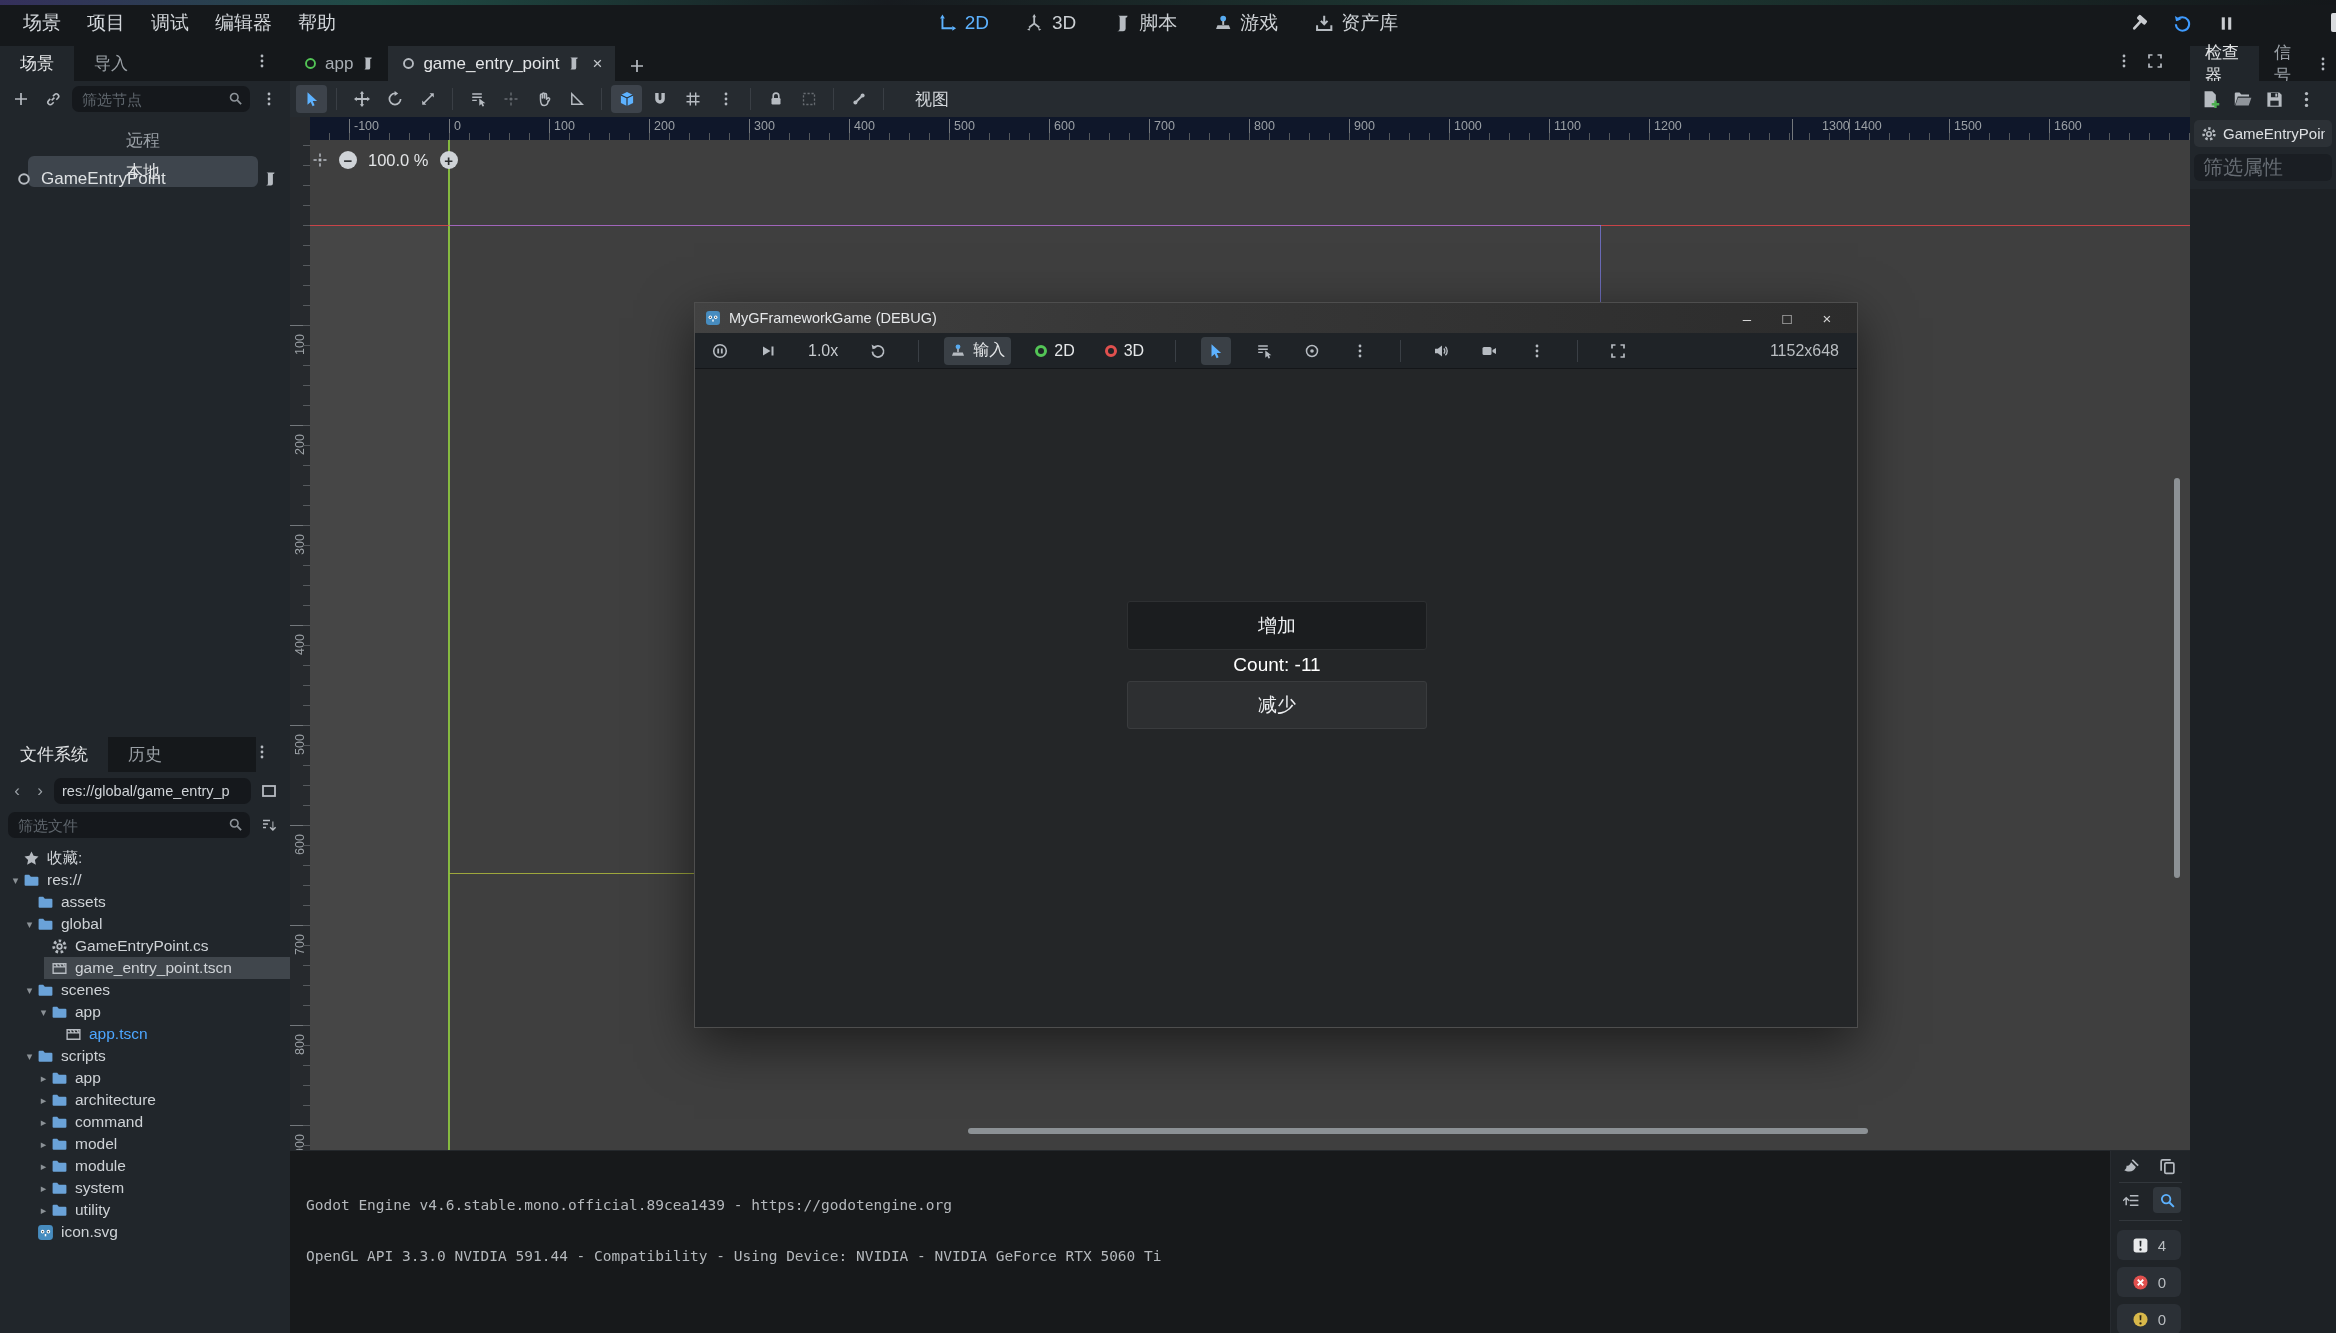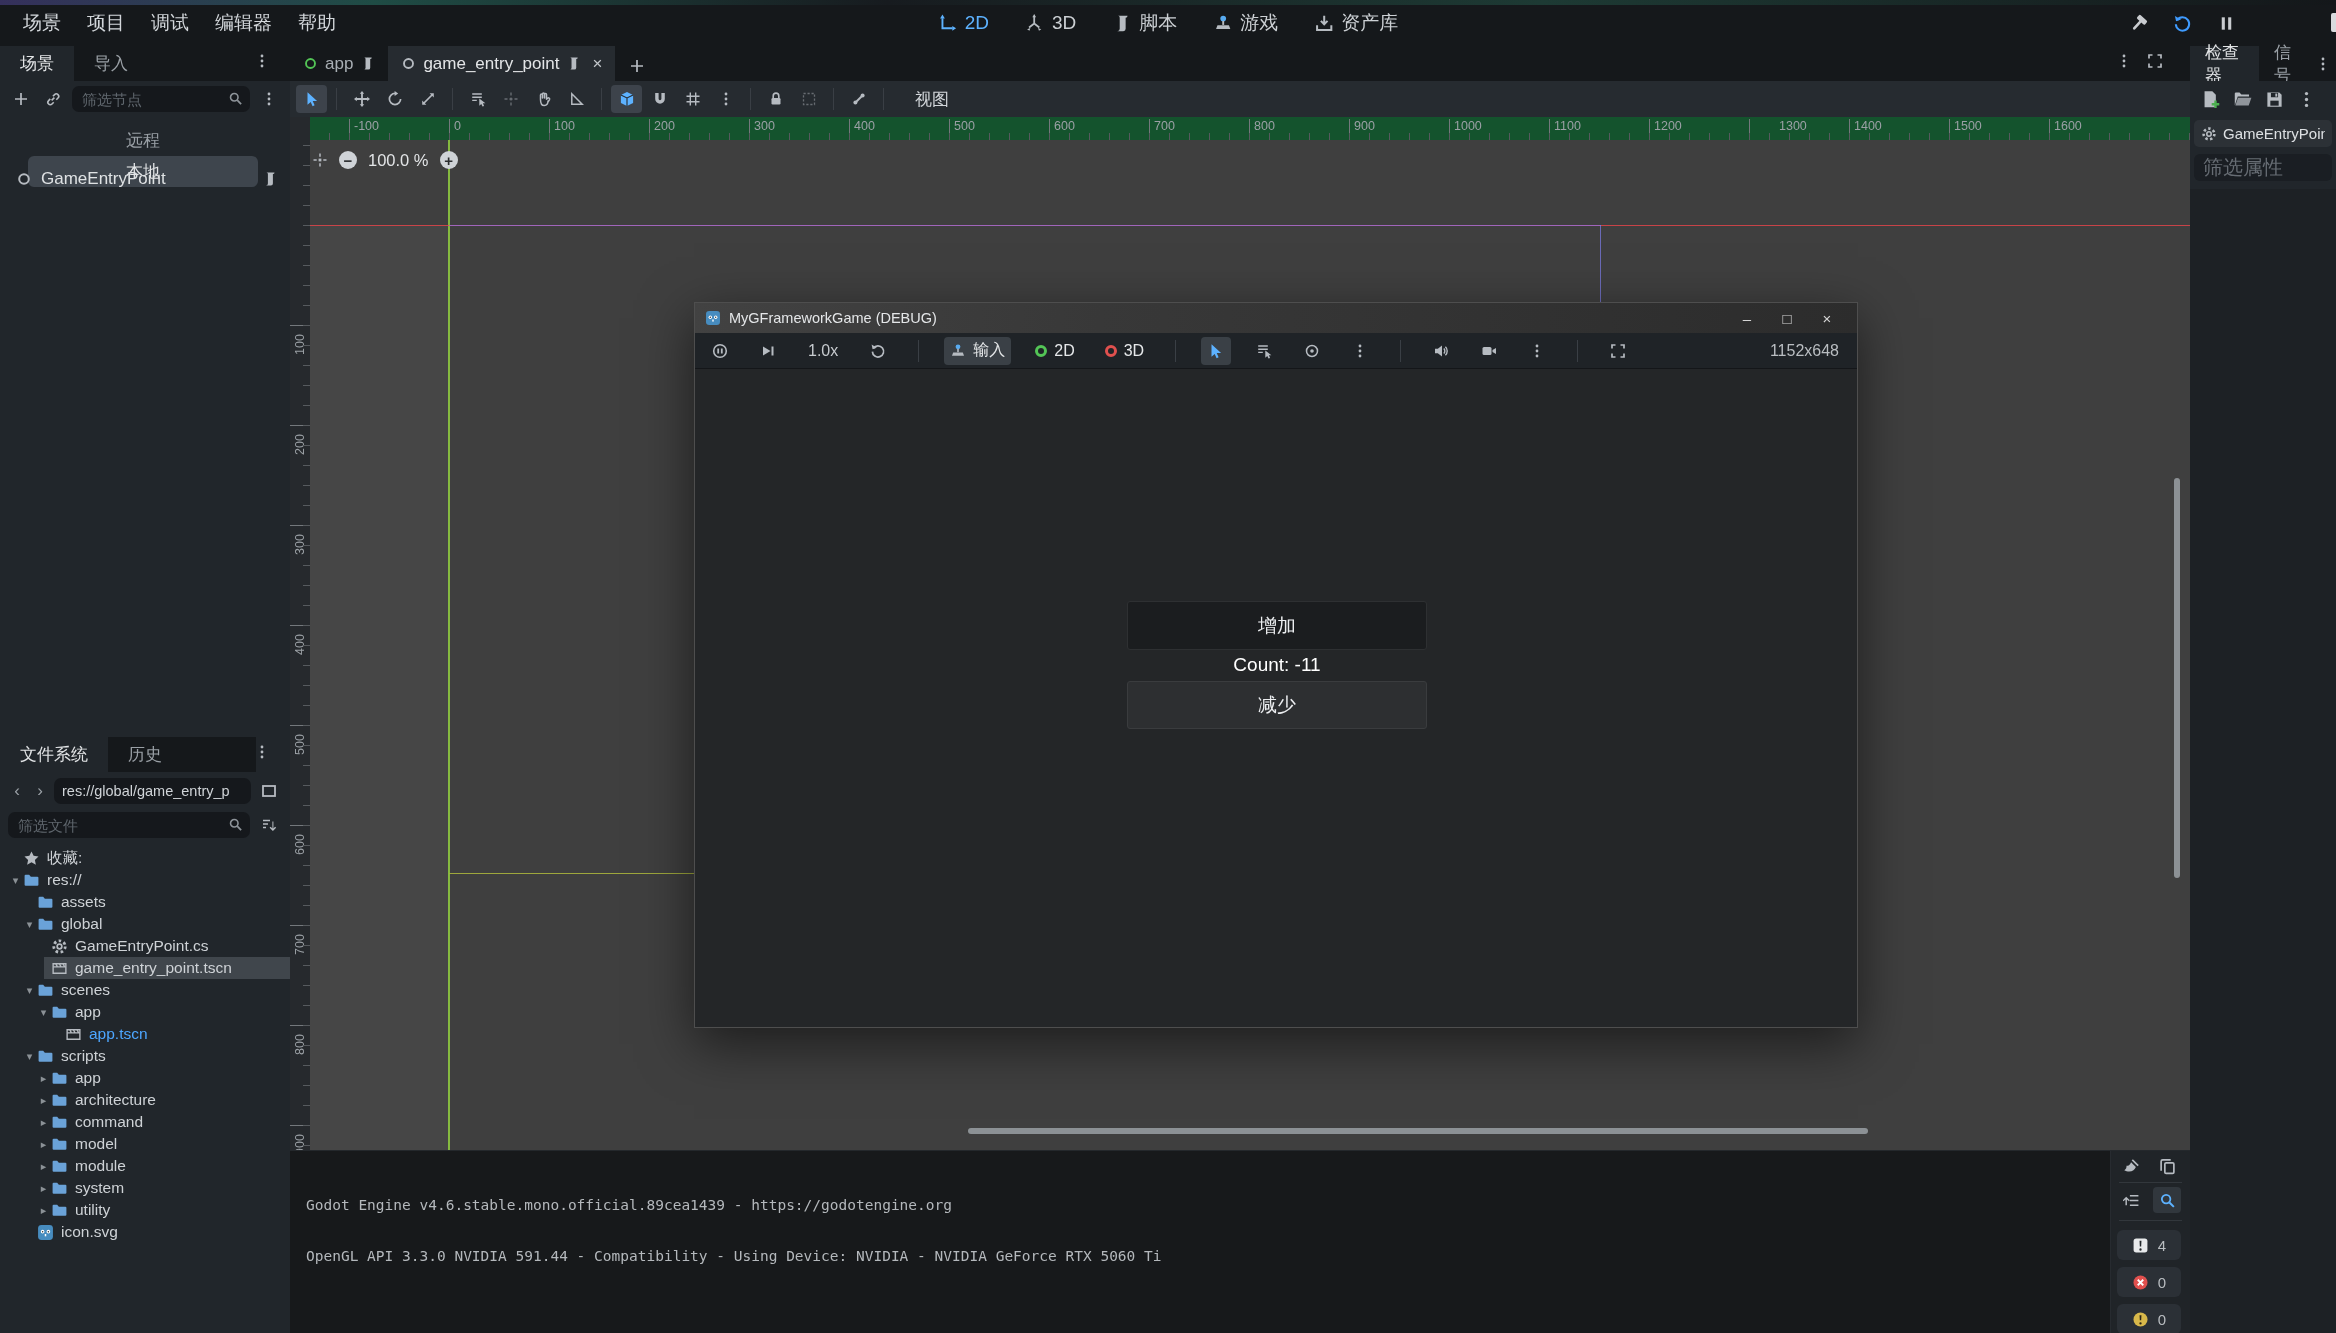--- a/index.html
+++ b/index.html
@@ -80,21 +80,21 @@
   
   #main-toolbar{left:290px;top:81px;width:1900px;height:36px;background:#262b30;display:flex;align-items:center;
      padding:0 6px;gap:6px;box-sizing:border-box;}
   .tbtn{width:31px;height:28px;display:flex;align-items:center;justify-content:center;border-radius:4px;flex:none;}
   .tbtn.active{background:#3d434b;}
   #view-menu{margin-left:8px;font-size:17px;color:#d2d6da;padding:2px 10px;}
 
   
   #viewport{left:290px;top:117px;width:1900px;height:1033px;background:#3f3f3f;overflow:hidden;}
   #ruler-corner{left:0;top:0;width:20px;height:23px;background:#26292d;}
-  #hruler{left:20px;top:0;width:1880px;height:23px;background:#14532d;}
+  #hruler{left:20px;top:0;width:1880px;height:23px;background:#0f172a;}
   #hruler::after{content:"";position:absolute;left:0;right:0;bottom:0;height:7px;
      background:repeating-linear-gradient(90deg,#565a5e 0 1px,transparent 1px 20px);background-position-x:19px;}
   .hlab{position:absolute;top:2px;height:21px;border-left:1px solid #74787c;padding-left:4px;
      font-size:12.5px;color:#9ba0a5;line-height:14px;}
   #vruler{left:0;top:23px;width:20px;height:1010px;background:#26292d;}
   #vruler::after{content:"";position:absolute;top:0;bottom:0;right:0;width:7px;
      background:repeating-linear-gradient(180deg,#565a5e 0 1px,transparent 1px 20px);background-position-y:5px;}
   .vtick{position:absolute;left:0;width:20px;height:1px;background:#74787c;}
   .vlab{position:absolute;left:3px;font-size:12.5px;color:#9ba0a5;transform:rotate(-90deg);transform-origin:0 0;white-space:nowrap;}
   #lighter-strip{left:20px;top:108px;width:139px;height:925px;background:#464646;}
@@ -740,21 +740,21 @@
         <span class="hlab" style="left: 439px;">300</span>
         <span class="hlab" style="left: 539px;">400</span>
         <span class="hlab" style="left: 639px;">500</span>
         <span class="hlab" style="left: 739px;">600</span>
         <span class="hlab" style="left: 839px;">700</span>
         <span class="hlab" style="left: 939px;">800</span>
         <span class="hlab" style="left: 1039px;">900</span>
         <span class="hlab" style="left: 1139px;">1000</span>
         <span class="hlab" style="left: 1239px;">1100</span>
         <span class="hlab" style="left: 1339px;">1200</span>
-        <span class="hlab" style="left: 1439px; padding-left: 29px;">1300</span>
+        <span class="hlab" style="left: 1482px; padding-left: 29px;">1300</span>
         <span class="hlab" style="left: 1539px;">1400</span>
         <span class="hlab" style="left: 1639px;">1500</span>
         <span class="hlab" style="left: 1739px;">1600</span>
       </div>
     <div id="vruler" class="abs">
         <span class="vtick" style="top: 185px;"></span>
         <span class="vlab" style="top: 215px;">100</span>
         <span class="vtick" style="top: 285px;"></span>
         <span class="vlab" style="top: 315px;">200</span>
         <span class="vtick" style="top: 385px;"></span>

